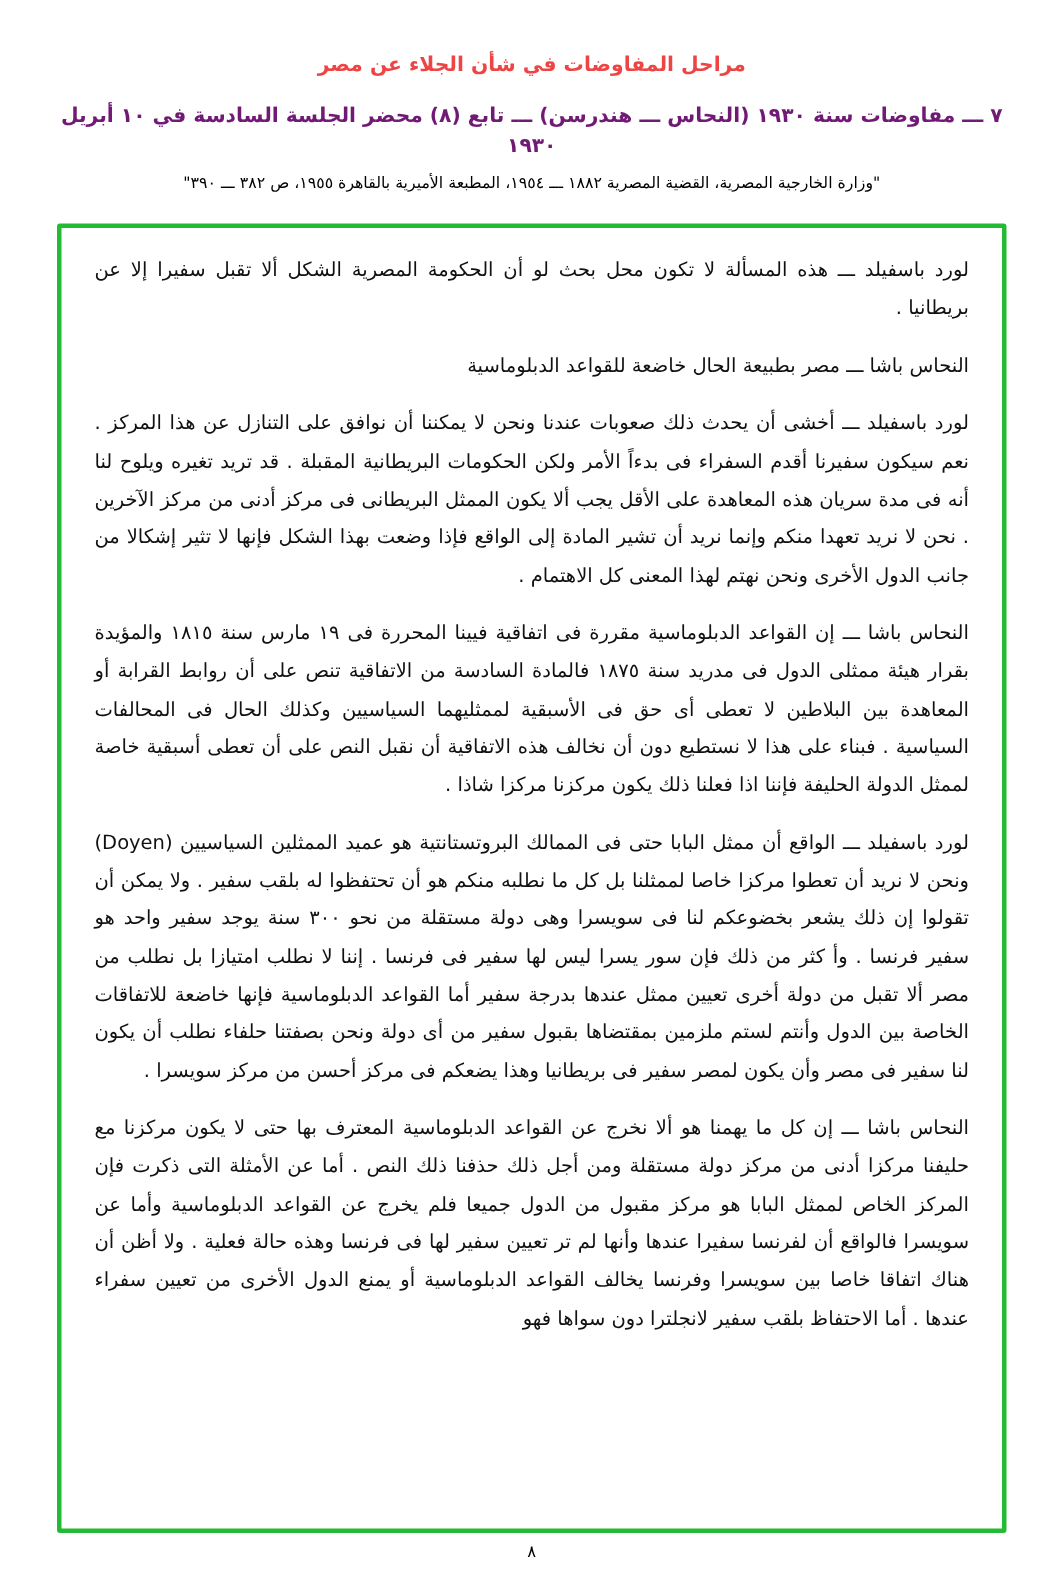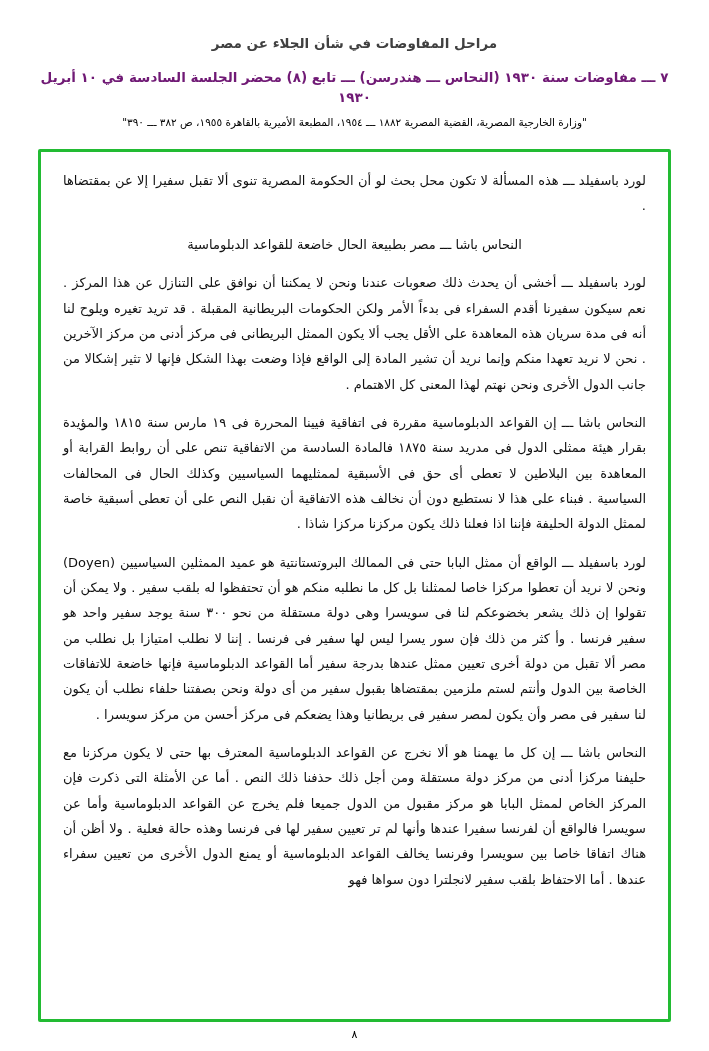--- a/index.html
+++ b/index.html
@@ -61,42 +61,41 @@
   }
   .para {
     font-size: 13px;
     line-height: 1.95;
     margin: 0 0 13px 0;
     text-align: justify;
     text-justify: inter-word;
     color: #111;
   }
   .para.centered {
-    text-align: center;
   }
   .page-number {
     text-align: center;
     font-size: 11px;
     margin-top: 6px;
     color: #000;
   }
 </style>
 </head>
 <body>
 
 <div class="page">
 
   <div class="header">
-    <div class="doc-title" style="color: #404040;">مراحل المفاوضات في شأن الجلاء عن مصر</div>
+    <div class="doc-title" style="color: #ef4444;">مراحل المفاوضات في شأن الجلاء عن مصر</div>
     <div class="session-line">٧ ـــ مفاوضات سنة ١٩٣٠ (النحاس ـــ هندرسن) ـــ تابع (٨) محضر الجلسة السادسة في ١٠ أبريل ١٩٣٠</div>
     <div class="source-line">"وزارة الخارجية المصرية، القضية المصرية ١٨٨٢ ـــ ١٩٥٤، المطبعة الأميرية بالقاهرة ١٩٥٥، ص ٣٨٢ ـــ ٣٩٠"</div>
   </div>
 
   <div class="green-box" style="border-color: rgb(34, 187, 51);">
-    <p class="para">لورد باسفيلد ـــ هذه المسألة لا تكون محل بحث لو أن الحكومة المصرية تنوى ألا تقبل سفيرا إلا عن بمقتضاها .</p>
+    <p class="para">لورد باسفيلد ـــ هذه المسألة لا تكون محل بحث لو أن الحكومة المصرية الشكل ألا تقبل سفيرا إلا عن بريطانيا .</p>
     <p class="para centered">النحاس باشا ـــ مصر بطبيعة الحال خاضعة للقواعد الدبلوماسية</p>
     <p class="para">لورد باسفيلد ـــ أخشى أن يحدث ذلك صعوبات عندنا ونحن لا يمكننا أن نوافق على التنازل عن هذا المركز . نعم سيكون سفيرنا أقدم السفراء فى بدءاً الأمر ولكن الحكومات البريطانية المقبلة . قد تريد تغيره ويلوح لنا أنه فى مدة سريان هذه المعاهدة على الأقل يجب ألا يكون الممثل البريطانى فى مركز أدنى من مركز الآخرين . نحن لا نريد تعهدا منكم وإنما نريد أن تشير المادة إلى الواقع فإذا وضعت بهذا الشكل فإنها لا تثير إشكالا من جانب الدول الأخرى ونحن نهتم لهذا المعنى كل الاهتمام .</p>
     <p class="para">النحاس باشا ـــ إن القواعد الدبلوماسية مقررة فى اتفاقية فيينا المحررة فى ١٩ مارس سنة ١٨١٥ والمؤيدة بقرار هيئة ممثلى الدول فى مدريد سنة ١٨٧٥ فالمادة السادسة من الاتفاقية تنص على أن روابط القرابة أو المعاهدة بين البلاطين لا تعطى أى حق فى الأسبقية لممثليهما السياسيين وكذلك الحال فى المحالفات السياسية . فبناء على هذا لا نستطيع دون أن نخالف هذه الاتفاقية أن نقبل النص على أن تعطى أسبقية خاصة لممثل الدولة الحليفة فإننا اذا فعلنا ذلك يكون مركزنا مركزا شاذا .</p>
     <p class="para">لورد باسفيلد ـــ الواقع أن ممثل البابا حتى فى الممالك البروتستانتية هو عميد الممثلين السياسيين (Doyen) ونحن لا نريد أن تعطوا مركزا خاصا لممثلنا بل كل ما نطلبه منكم هو أن تحتفظوا له بلقب سفير . ولا يمكن أن تقولوا إن ذلك يشعر بخضوعكم لنا فى سويسرا وهى دولة مستقلة من نحو ٣٠٠ سنة يوجد سفير واحد هو سفير فرنسا . وأ كثر من ذلك فإن سور يسرا ليس لها سفير فى فرنسا . إننا لا نطلب امتيازا بل نطلب من مصر ألا تقبل من دولة أخرى تعيين ممثل عندها بدرجة سفير أما القواعد الدبلوماسية فإنها خاضعة للاتفاقات الخاصة بين الدول وأنتم لستم ملزمين بمقتضاها بقبول سفير من أى دولة ونحن بصفتنا حلفاء نطلب أن يكون لنا سفير فى مصر وأن يكون لمصر سفير فى بريطانيا وهذا يضعكم فى مركز أحسن من مركز سويسرا .</p>
     <p class="para">النحاس باشا ـــ إن كل ما يهمنا هو ألا نخرج عن القواعد الدبلوماسية المعترف بها حتى لا يكون مركزنا مع حليفنا مركزا أدنى من مركز دولة مستقلة ومن أجل ذلك حذفنا ذلك النص . أما عن الأمثلة التى ذكرت فإن المركز الخاص لممثل البابا هو مركز مقبول من الدول جميعا فلم يخرج عن القواعد الدبلوماسية وأما عن سويسرا فالواقع أن لفرنسا سفيرا عندها وأنها لم تر تعيين سفير لها فى فرنسا وهذه حالة فعلية . ولا أظن أن هناك اتفاقا خاصا بين سويسرا وفرنسا يخالف القواعد الدبلوماسية أو يمنع الدول الأخرى من تعيين سفراء عندها . أما الاحتفاظ بلقب سفير لانجلترا دون سواها فهو</p>
   </div>
 
   <div class="page-number">٨</div>
 
 </div>

